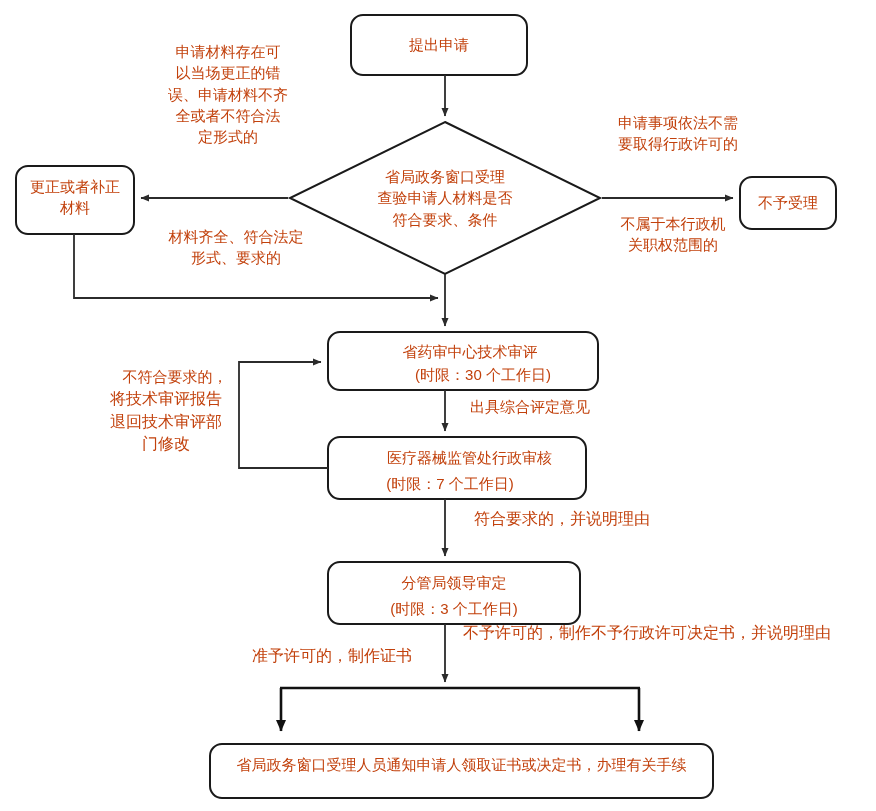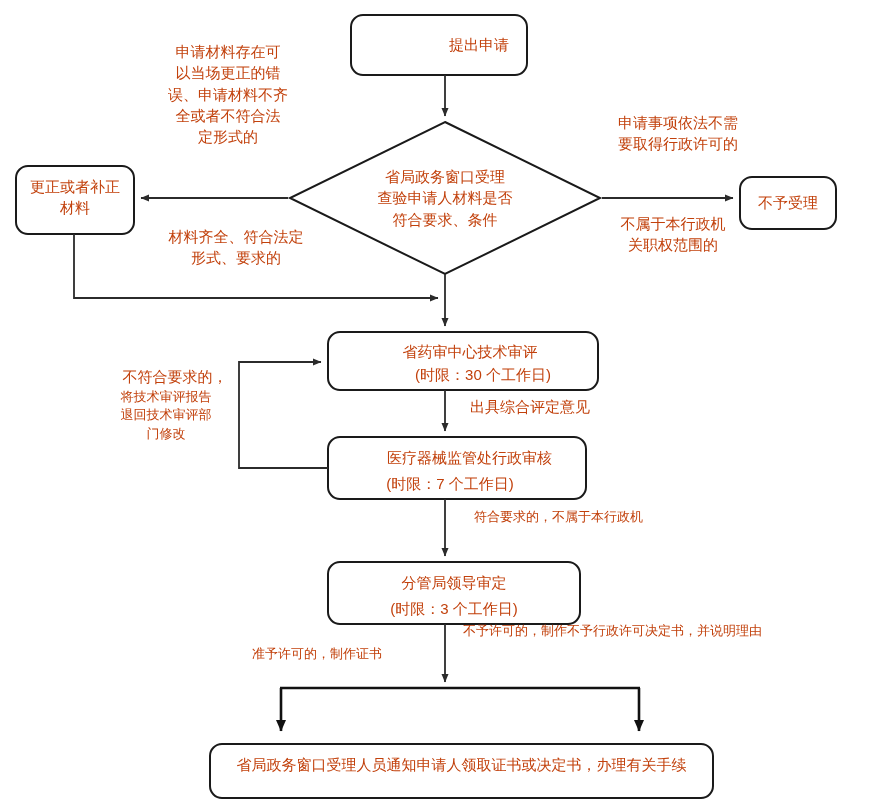--- a/index.html
+++ b/index.html
@@ -47,21 +47,21 @@
     white-space: pre-line;
   }
   .node-text {
     text-align: center;
     font-size: 15px;
   }
   .edge-label {
     font-size: 15px;
   }
   .label-small {
-    font-size: 13px;
+    font-size: 16px;
   }
   .center {
     text-align: center;
   }
 </style>
 </head>
 <body>
 
 <div id="flowchart-root">
 
@@ -107,21 +107,21 @@
 
     <path class="edge-line" d="M445,499 L445,556" marker-end="url(#arrowhead)"></path>
 
     <path class="edge-line" d="M445,624 L445,682" marker-end="url(#arrowhead)"></path>
 
     <path class="edge-line heavy" d="M280,688 L640,688"></path>
     <path class="edge-line heavy" d="M281,688 L281,731" marker-end="url(#arrowheadHeavy)"></path>
     <path class="edge-line heavy" d="M639,688 L639,731" marker-end="url(#arrowheadHeavy)"></path>
   </svg>
 
-  <div class="node-text" style="left:351px; top:34px; width:176px;padding-left:40px;">提出申请</div>
+  <div class="node-text" style="left:351px; top:34px; width:176px;">提出申请</div>
 
   <div class="node-text" style="left:16px; top:176px; width:118px;">更正或者补正
 材料</div>
 
   <div class="node-text" style="left:345px; top:166px; width:200px;">省局政务窗口受理
 查验申请人材料是否
 符合要求、条件</div>
 
   <div class="node-text" style="left:740px; top:192px; width:96px;">不予受理</div>
 
@@ -151,19 +151,19 @@
   <div class="edge-label center" style="left:604px; top:213px; width:138px;">不属于本行政机
 关职权范围的</div>
 
   <div class="edge-label center" style="left:96px; top:366px; width:158px;">不符合要求的，</div>
   <div class="edge-label center label-small" style="left:96px; top:388px; width:140px;">将技术审评报告
 退回技术审评部
 门修改</div>
 
   <div class="edge-label" style="left:470px; top:396px;">出具综合评定意见</div>
 
-  <div class="edge-label label-small" style="left:474px; top:508px;">符合要求的，不属于本行政机</div>
+  <div class="edge-label label-small" style="left:474px; top:508px;">符合要求的，并说明理由</div>
 
   <div class="edge-label label-small" style="left:252px; top:645px;">准予许可的，制作证书</div>
 
   <div class="edge-label label-small" style="left:463px; top:622px;">不予许可的，制作不予行政许可决定书，并说明理由</div>
 
 </div>
 
 </body></html>

